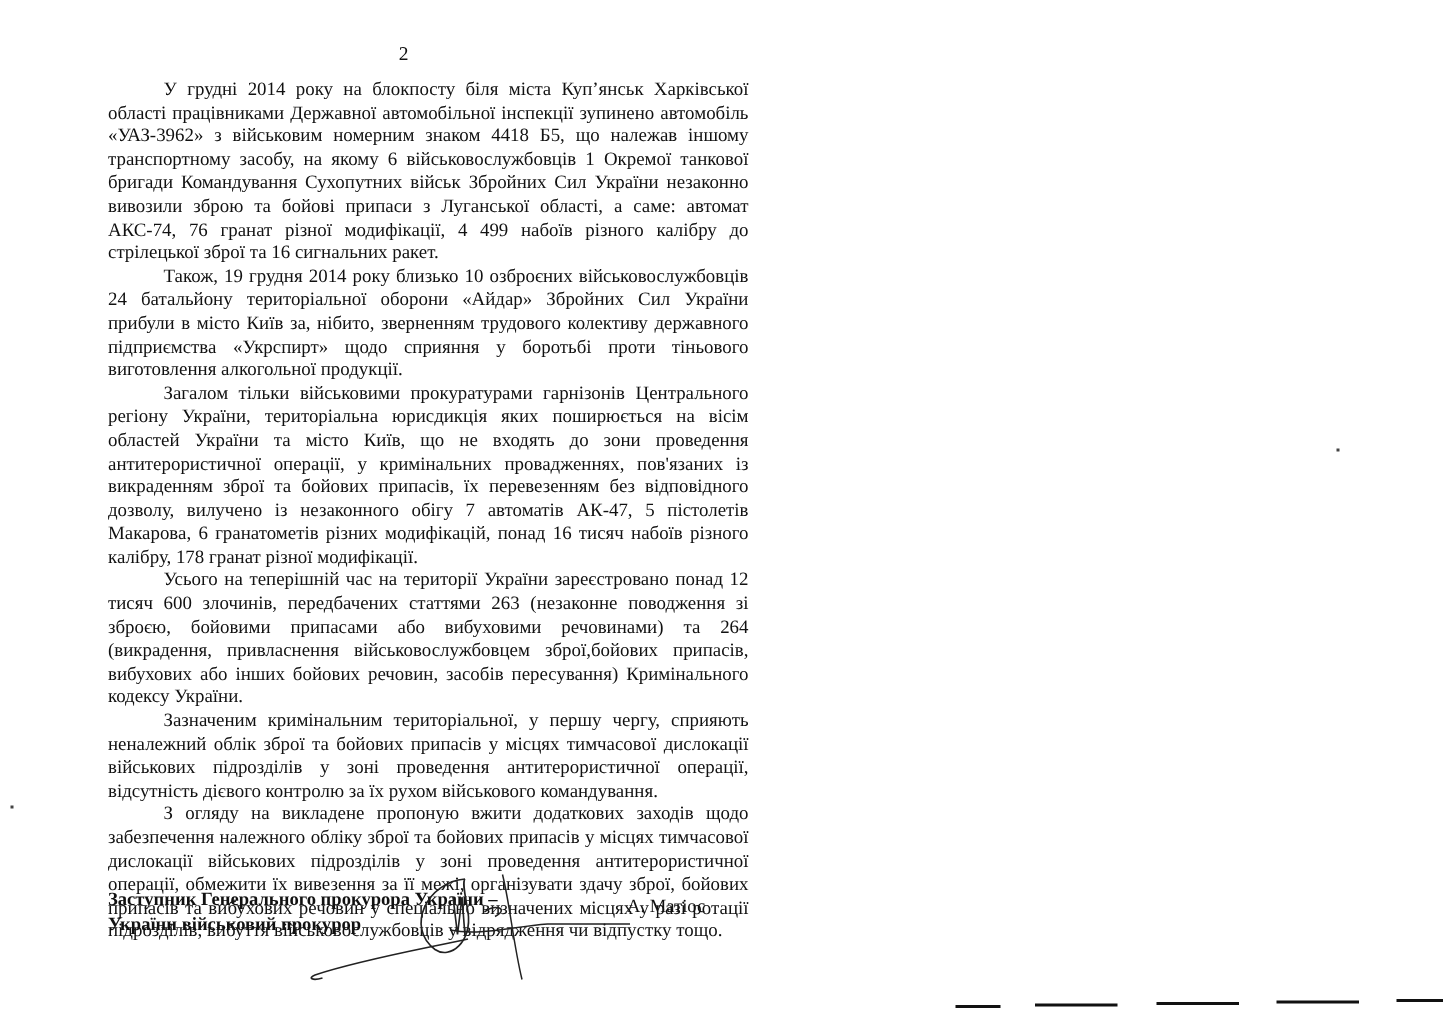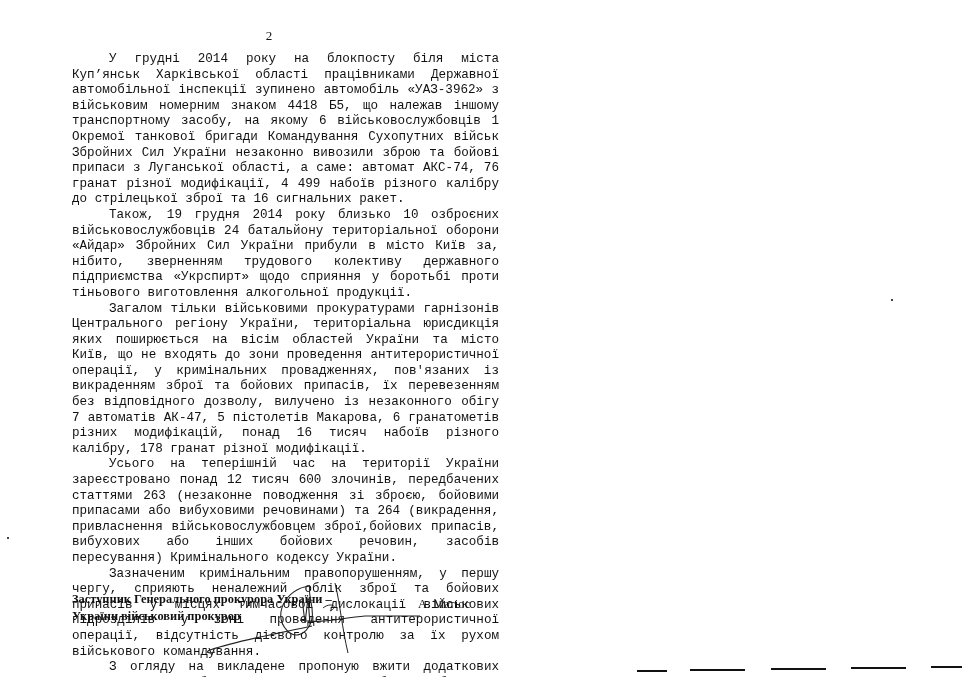--- a/index.html
+++ b/index.html
@@ -1,38 +1,38 @@
 <!DOCTYPE html>
 <html><head>
 <meta charset="utf-8">
 <style>
   html, body { margin:0; padding:0; background:#ffffff; }
   body { width:962px; height:677px; position:relative; overflow:hidden;
          font-family:"Liberation Serif", serif; color:#111; }
   .page-num { position:absolute; left:0; top:28px; width:538px; text-align:center; font-size:13px; }
   .body-text { position:absolute; left:72px; top:52px; width:427px; font-size:12.6px; line-height:15.6px; text-align:justify; }
-  .para { margin:0; text-indent:37px;font-family:Liberation Mono, monospace; }
+  .para { margin:0; text-indent:37px; }
   .sig-block { position:absolute; left:72px; top:591px; font-weight:bold; font-size:12.4px; line-height:17px; }
   .sig-name { position:absolute; left:418px; top:597px; font-weight:normal; font-size:12.4px; }
   .signature { position:absolute; left:190px; top:578px; }
   .dash { position:absolute; height:2px; background:#111; }
   .speck { position:absolute; width:2px; height:2px; background:#444; }
 </style>
 </head>
 <body>
 
 <div>
   <div class="page-num">2</div>
 
   <div class="body-text">
     <p class="para">У грудні 2014 року на блокпосту біля міста Куп’янськ Харківської області працівниками Державної автомобільної інспекції зупинено автомобіль «УАЗ-3962» з військовим номерним знаком 4418 Б5, що належав іншому транспортному засобу, на якому 6 військовослужбовців 1 Окремої танкової бригади Командування Сухопутних військ Збройних Сил України незаконно вивозили зброю та бойові припаси з Луганської області, а саме: автомат АКС-74, 76 гранат різної модифікації, 4 499 набоїв різного калібру до стрілецької зброї та 16 сигнальних ракет.</p>
     <p class="para">Також, 19 грудня 2014 року близько 10 озброєних військовослужбовців 24 батальйону територіальної оборони «Айдар» Збройних Сил України прибули в місто Київ за, нібито, зверненням трудового колективу державного підприємства «Укрспирт»  щодо сприяння у боротьбі проти тіньового виготовлення алкогольної продукції.</p>
     <p class="para">Загалом тільки військовими прокуратурами гарнізонів Центрального регіону України, територіальна юрисдикція яких поширюється на вісім областей України та місто Київ, що не входять до зони проведення антитерористичної операції, у кримінальних провадженнях, пов'язаних із викраденням зброї та бойових припасів, їх перевезенням без відповідного дозволу, вилучено із незаконного обігу 7 автоматів АК-47, 5 пістолетів Макарова, 6 гранатометів різних модифікацій, понад 16 тисяч набоїв різного калібру, 178 гранат різної модифікації.</p>
     <p class="para">Усього на теперішній час на території України зареєстровано понад 12 тисяч 600 злочинів, передбачених статтями 263 (незаконне поводження зі зброєю, бойовими припасами або вибуховими речовинами) та 264 (викрадення, привласнення військовослужбовцем зброї,бойових припасів, вибухових або інших бойових речовин, засобів пересування) Кримінального кодексу України.</p>
-    <p class="para">Зазначеним кримінальним правопорушенням, у першу чергу, сприяють неналежний облік зброї та бойових припасів у місцях тимчасової дислокації військових підрозділів у зоні проведення антитерористичної операції, відсутність дієвого контролю за їх рухом  військового командування.</p>
+    <p class="para">Зазначеним кримінальним територіальної, у першу чергу, сприяють неналежний облік зброї та бойових припасів у місцях тимчасової дислокації військових підрозділів у зоні проведення антитерористичної операції, відсутність дієвого контролю за їх рухом  військового командування.</p>
     <p class="para">З огляду на викладене пропоную вжити додаткових заходів щодо забезпечення належного обліку зброї та бойових припасів у місцях тимчасової дислокації військових підрозділів у зоні проведення антитерористичної операції, обмежити їх вивезення за її межі, організувати здачу зброї, бойових припасів та вибухових речовин у спеціально визначених місцях у разі ротації підрозділів, вибуття військовослужбовців у відрядження чи відпустку тощо.</p>
   </div>
 
   <div class="sig-block">
     <div>Заступник Генерального прокурора України –</div>
     <div>України військовий прокурор</div>
   </div>
 
   <svg class="signature" width="240" height="80" viewBox="0 0 240 80">
     <path d="M120 8 C 95 10, 80 40, 100 55 C 110 62, 125 50, 122 30 C 120 18, 118 10, 120 8" fill="none" stroke="#222" stroke-width="1.1"></path>

